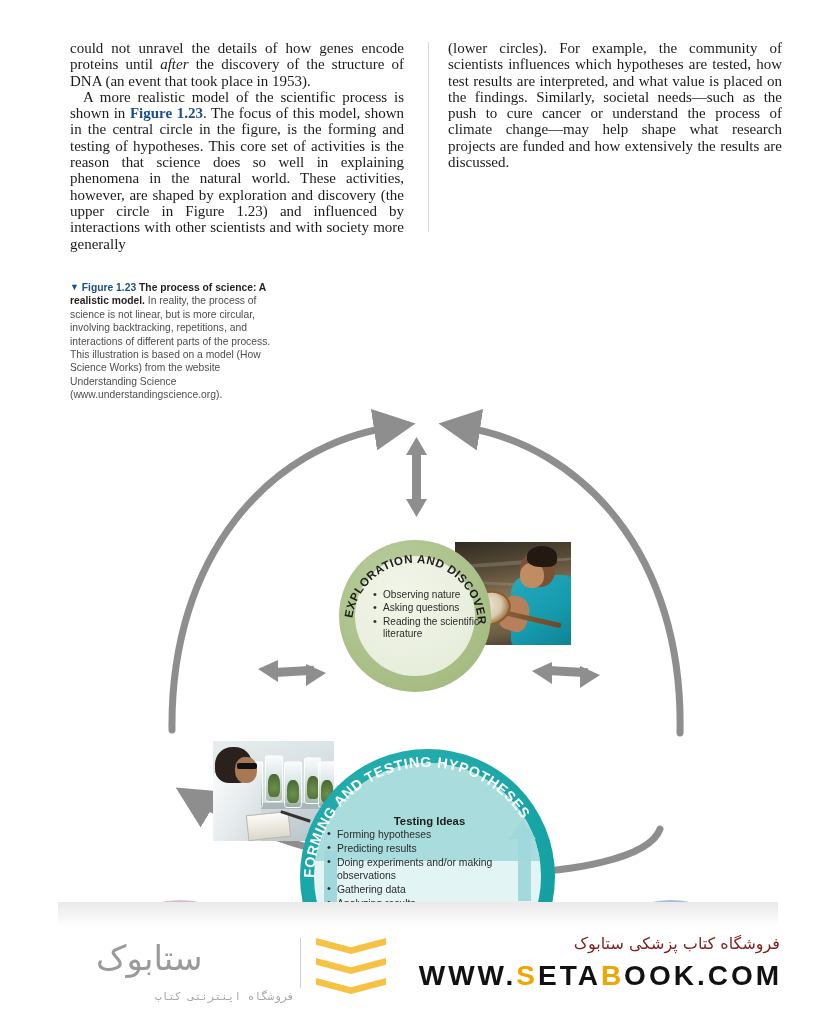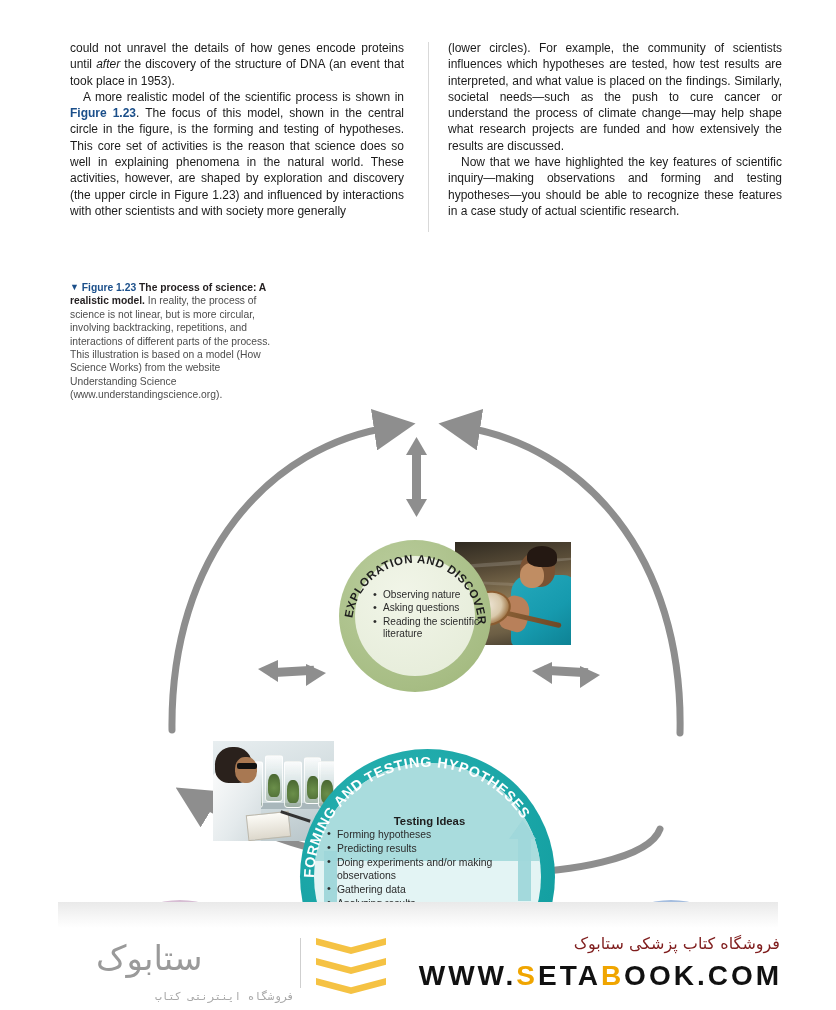--- a/index.html
+++ b/index.html
@@ -20,22 +20,22 @@
   .page-body {
     position: absolute;
     left: 0; top: 0;
     width: 836px;
     height: 280px;
   }
   .col {
     position: absolute;
     top: 40px;
     width: 334px;
-    font-family: Liberation Sans, sans-serif;
-    font-size: 12px;
+    font-family: Liberation Serif, serif;
+    font-size: 15px;
     line-height: 16.3px;
     text-align: justify;
     color: #1b1b1b;
   }
   .col.left  { left: 70px; }
   .col.right { left: 448px; }
   .col p { margin: 0; }
   .col p.indent { text-indent: 13px; }
   .fig-ref { color: #1b4f8a; font-weight: bold; }
   .ital { font-style: italic; }
@@ -382,21 +382,20 @@
 
   <div class="col-divider"></div>
 
   <div class="col left">
     <p><span>could not unravel the details of how genes encode proteins until </span><span class="ital">after</span><span> the discovery of the structure of DNA (an event that took place in 1953).</span></p>
     <p class="indent"><span>A more realistic model of the scientific process is shown in </span><span class="fig-ref">Figure 1.23</span><span>. The focus of this model, shown in the central circle in the figure, is the forming and testing of hypotheses. This core set of activities is the reason that science does so well in explaining phenomena in the natural world. These activities, however, are shaped by exploration and discovery (the upper circle in Figure 1.23) and influenced by interactions with other scientists and with society more generally</span></p>
   </div>
 
   <div class="col right">
     <p>(lower circles). For example, the community of scientists influences which hypotheses are tested, how test results are interpreted, and what value is placed on the findings. Similarly, societal needs—such as the push to cure cancer or understand the process of climate change—may help shape what research projects are funded and how extensively the results are discussed.</p>
-    <p class="indent">Now that we have highlighted the key features of scientific inquiry—making observations and forming and testing hypotheses—you should be able to recognize these features in a case study of actual scientific research.</p>
   </div>
 </div>
 
 <div class="caption">
   <span class="tri">▼</span>
   <span class="fignum">Figure 1.23</span>
   <span class="figtitle">The process of science: A realistic model.</span><span> In reality, the process of science is not linear, but is more circular, involving backtracking, repetitions, and interactions of different parts of the process. This illustration is based on a model (How Science Works) from the website Understanding Science (www.understandingscience.org).</span>
 </div>
 
 <div class="figure">

